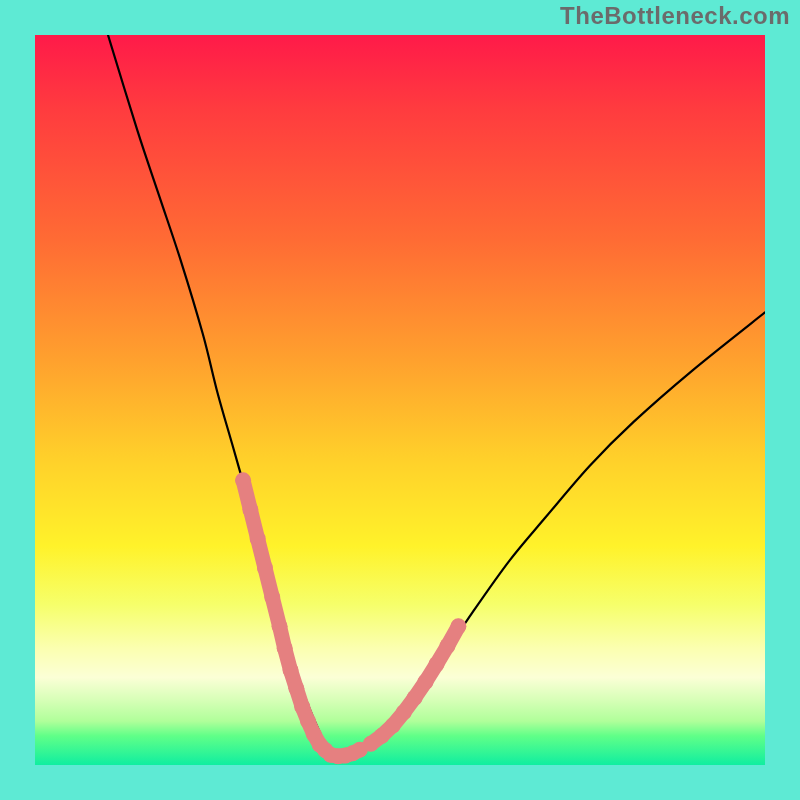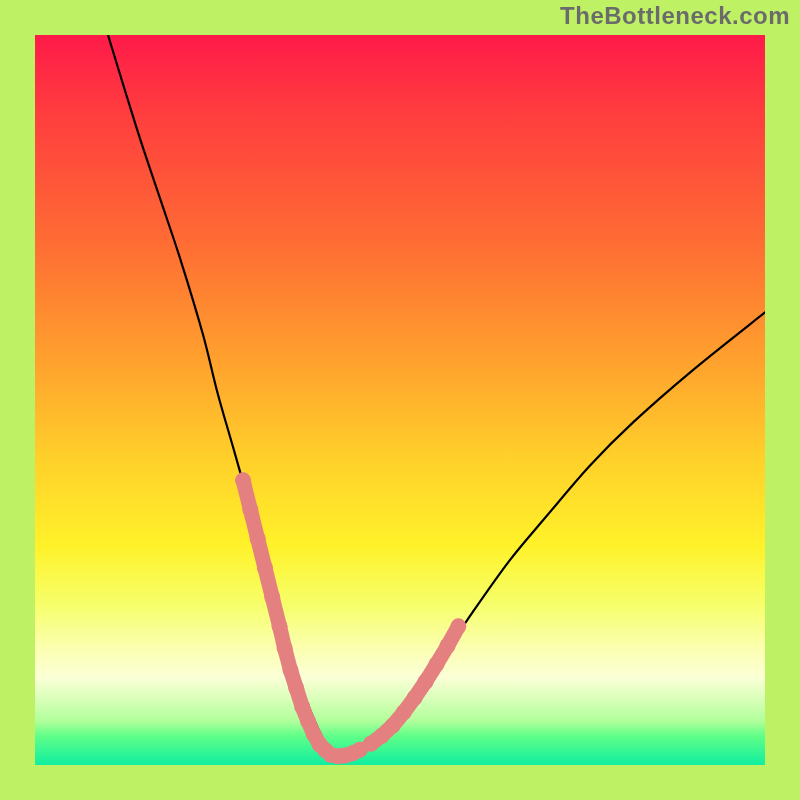--- a/index.html
+++ b/index.html
@@ -7,21 +7,21 @@
     padding: 0;
     width: 800px;
     height: 800px;
     background: #000;
     overflow: hidden;
   }
   .wrap {
     position: relative;
     width: 800px;
     height: 800px;
-    background: #bef264;
+    background: #5eead4;
   }
   .watermark {
     position: absolute;
     top: 2px;
     right: 10px;
     color: #6b6b6b;
     font-family: Arial, Helvetica, sans-serif;
     font-size: 24px;
     font-weight: 600;
     letter-spacing: 0.5px;

